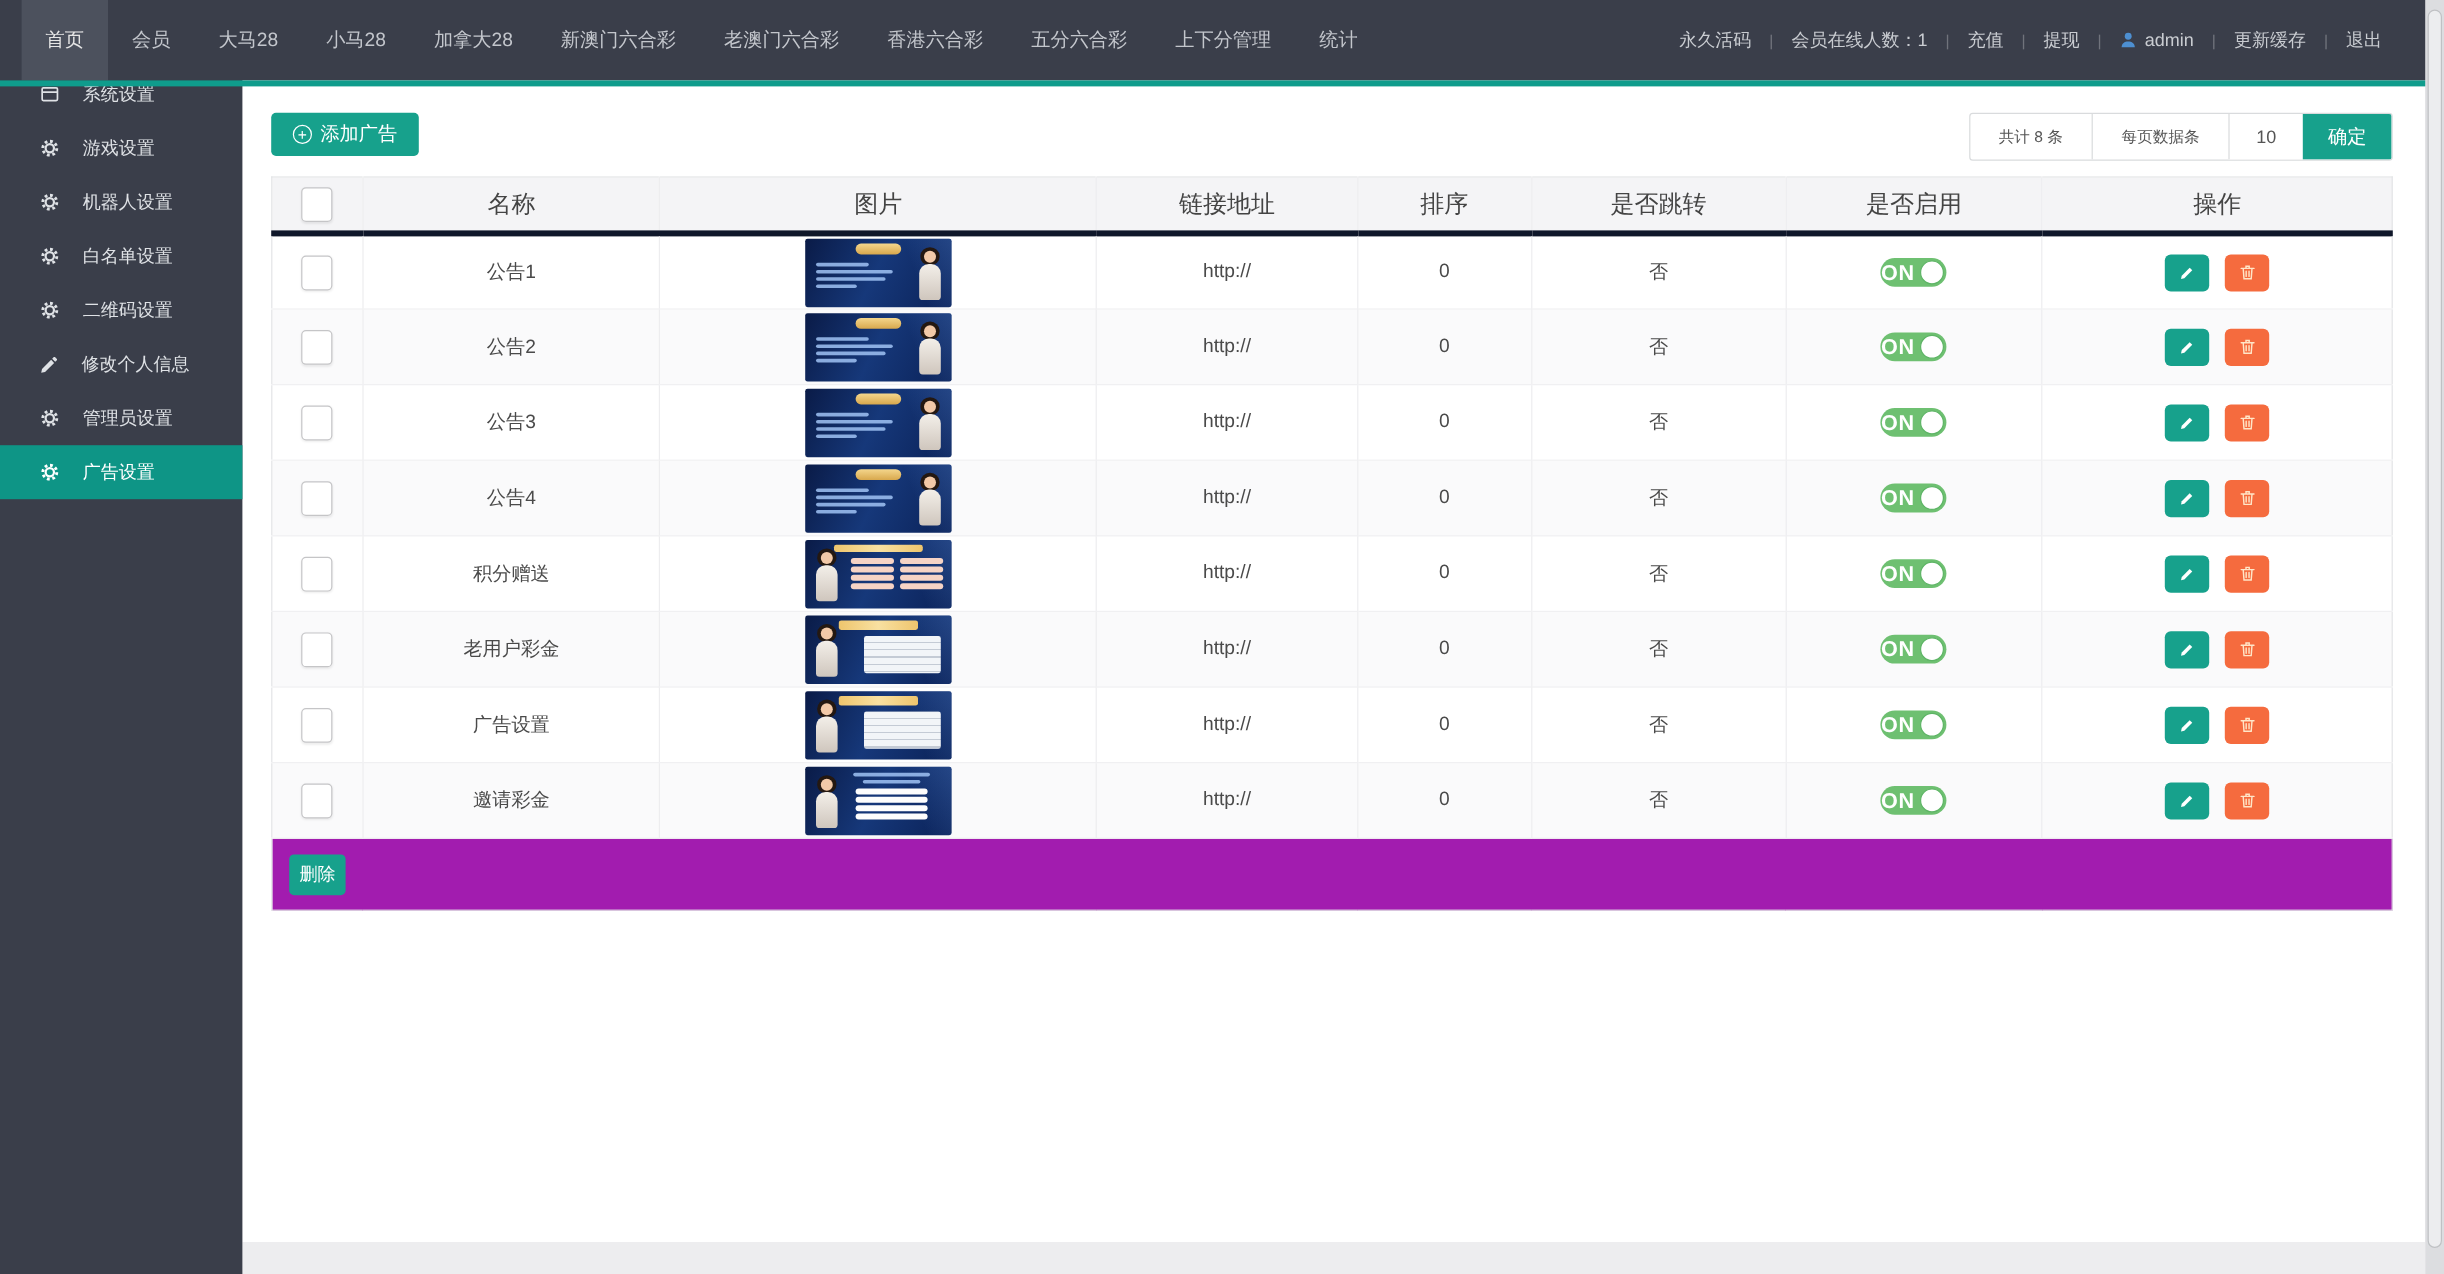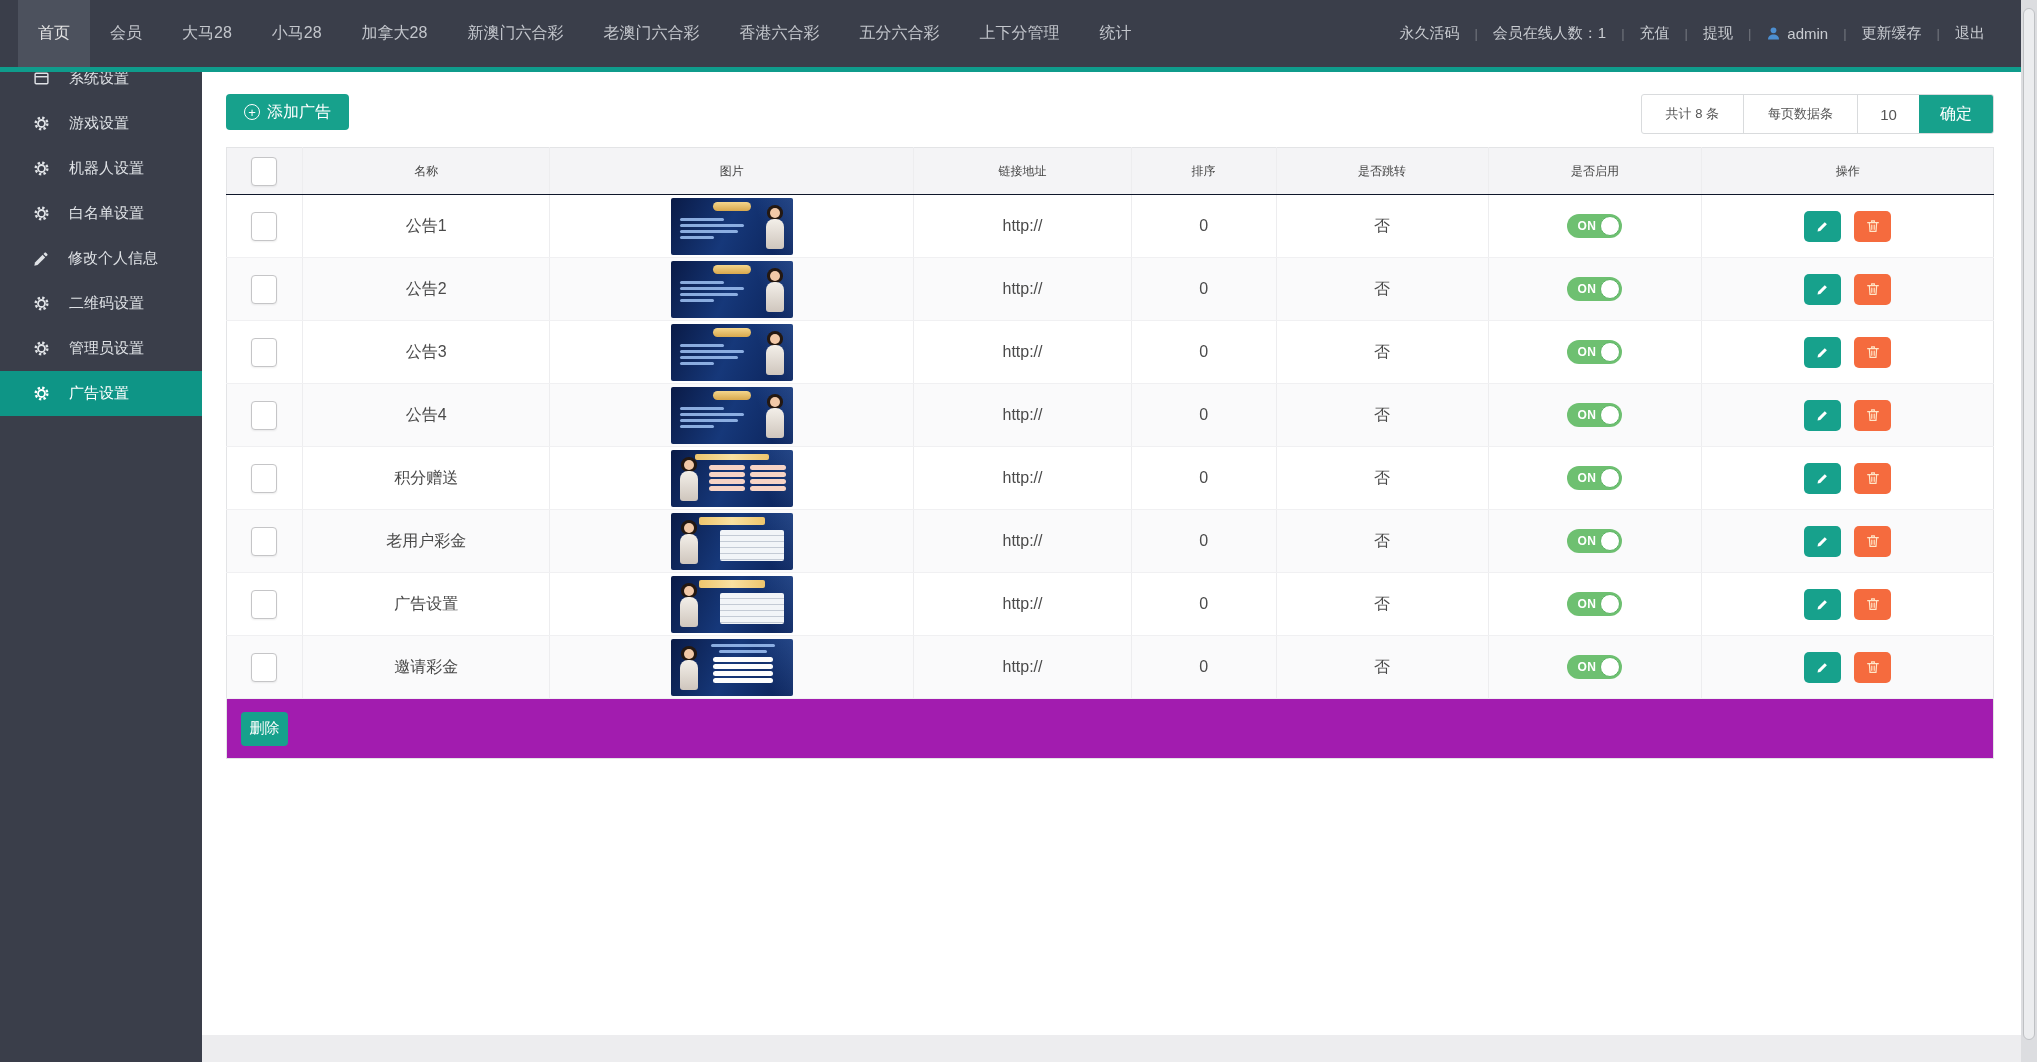--- a/index.html
+++ b/index.html
@@ -35,31 +35,31 @@
   .plus-circle{width:16px;height:16px;border:1px solid #fff;border-radius:50%;display:flex;align-items:center;justify-content:center;font-size:13px;line-height:13px;font-weight:400;}
 
   .pager{display:flex;align-items:stretch;height:40px;border:1px solid #d9dbdd;border-radius:3px;overflow:hidden;background:#fff;}
   .pager-cell{display:flex;align-items:center;padding:0 24px;font-size:13px;color:#555;}
   .pager-cell + .pager-cell{border-left:1px solid #d9dbdd;}
   .pager-input{width:62px;text-align:center;font-size:15px;color:#555;border:none;border-left:1px solid #d9dbdd;outline:none;font-family:inherit;}
   .confirm-btn{background:var(--teal);color:#fff;border:none;padding:0 21px;font-size:16px;cursor:pointer;font-family:inherit;}
 
   
   table.ad-table{width:100%;border-collapse:collapse;table-layout:fixed;border:1px solid #e3e4e6;font-size:15px;color:#4a4a4a;}
-  .ad-table th{height:47px;background:#f4f4f6;font-weight:400;font-size:12px;color:#444;border-bottom:1px solid #0f172a;}
+  .ad-table th{height:47px;background:#f4f4f6;font-weight:400;font-size:20px;color:#444;border-bottom:5px solid #0f172a;}
   .ad-table th,.ad-table td{border-right:1px solid #ededef;text-align:center;vertical-align:middle;}
   .ad-table th:last-child,.ad-table td:last-child{border-right:none;}
   .ad-table tbody td{height:63px;border-bottom:1px solid #f0f0f2;font-size:16px;}
   .ad-table tbody tr:nth-child(even){background:#fafafb;}
   .ad-table tfoot td{height:60px;background:#a21caf;text-align:left;}
 
   .checkbox{display:inline-block;width:26px;height:29px;background:#fff;border:1px solid #c5c5c7;border-radius:4px;box-shadow:0 1px 2px rgba(0,0,0,.07);cursor:pointer;vertical-align:middle;}
 
   .toggle{display:inline-flex;align-items:center;width:55px;height:24px;border-radius:13px;background:var(--green);position:relative;cursor:pointer;vertical-align:middle;}
-  .toggle .on-text{color:#fff;font-size:12px;font-weight:700;margin-left:10px;letter-spacing:.5px;}
+  .toggle .on-text{color:#fff;font-size:18px;font-weight:700;letter-spacing:.5px;}
   .toggle .knob{position:absolute;right:2px;top:2px;width:20px;height:20px;border-radius:50%;background:#fff;border:1px solid #5db465;}
 
   .icon-btn{width:37px;height:31px;border:none;border-radius:5px;display:inline-flex;align-items:center;justify-content:center;cursor:pointer;vertical-align:middle;}
   .icon-btn.edit{background:var(--teal);}
   .icon-btn.del{background:var(--orange);margin-left:9px;}
 
   .delete-btn{width:47px;height:34px;background:var(--teal);color:#fff;border:none;border-radius:4px;font-size:15px;margin-left:14px;cursor:pointer;font-family:inherit;}
 
   
   .banner{position:relative;width:122px;height:57px;margin:0 auto;border-radius:2px;overflow:hidden;background:linear-gradient(115deg,#0a1b47 0%,#16387a 48%,#0b2258 100%);}
@@ -156,32 +156,32 @@
       <span>机器人设置</span>
     </div>
     <div class="side-item">
       <svg width="17" height="17" viewBox="0 0 24 24" fill="none" stroke="currentColor">
         <circle cx="12" cy="12" r="8.2" stroke-width="3.4" stroke-dasharray="3.3 3.14"></circle>
         <circle cx="12" cy="12" r="4.9" stroke-width="2.6"></circle>
       </svg>
       <span>白名单设置</span>
     </div>
     <div class="side-item">
+      <svg width="17" height="17" viewBox="0 0 24 24" fill="none" stroke="currentColor">
+        <circle cx="12" cy="12" r="8.2" stroke-width="3.4" stroke-dasharray="3.3 3.14"></circle>
+        <circle cx="12" cy="12" r="4.9" stroke-width="2.6"></circle>
+      </svg>
+      <span>二维码设置</span>
+    </div>
+    <div class="side-item">
       <svg width="16" height="16" viewBox="0 0 24 24" fill="currentColor">
         <path d="M3 17.2l11.4-11.4 3.8 3.8L6.8 21 2 22z"></path>
         <path d="M15.7 4.5l2.1-2.1c.4-.4 1-.4 1.4 0l2.4 2.4c.4.4.4 1 0 1.4l-2.1 2.1z"></path>
       </svg>
       <span>修改个人信息</span>
-    </div>
-    <div class="side-item">
-      <svg width="17" height="17" viewBox="0 0 24 24" fill="none" stroke="currentColor">
-        <circle cx="12" cy="12" r="8.2" stroke-width="3.4" stroke-dasharray="3.3 3.14"></circle>
-        <circle cx="12" cy="12" r="4.9" stroke-width="2.6"></circle>
-      </svg>
-      <span>二维码设置</span>
     </div>
     <div class="side-item">
       <svg width="17" height="17" viewBox="0 0 24 24" fill="none" stroke="currentColor">
         <circle cx="12" cy="12" r="8.2" stroke-width="3.4" stroke-dasharray="3.3 3.14"></circle>
         <circle cx="12" cy="12" r="4.9" stroke-width="2.6"></circle>
       </svg>
       <span>管理员设置</span>
     </div>
     <div class="side-item active">
       <svg width="17" height="17" viewBox="0 0 24 24" fill="none" stroke="currentColor">

